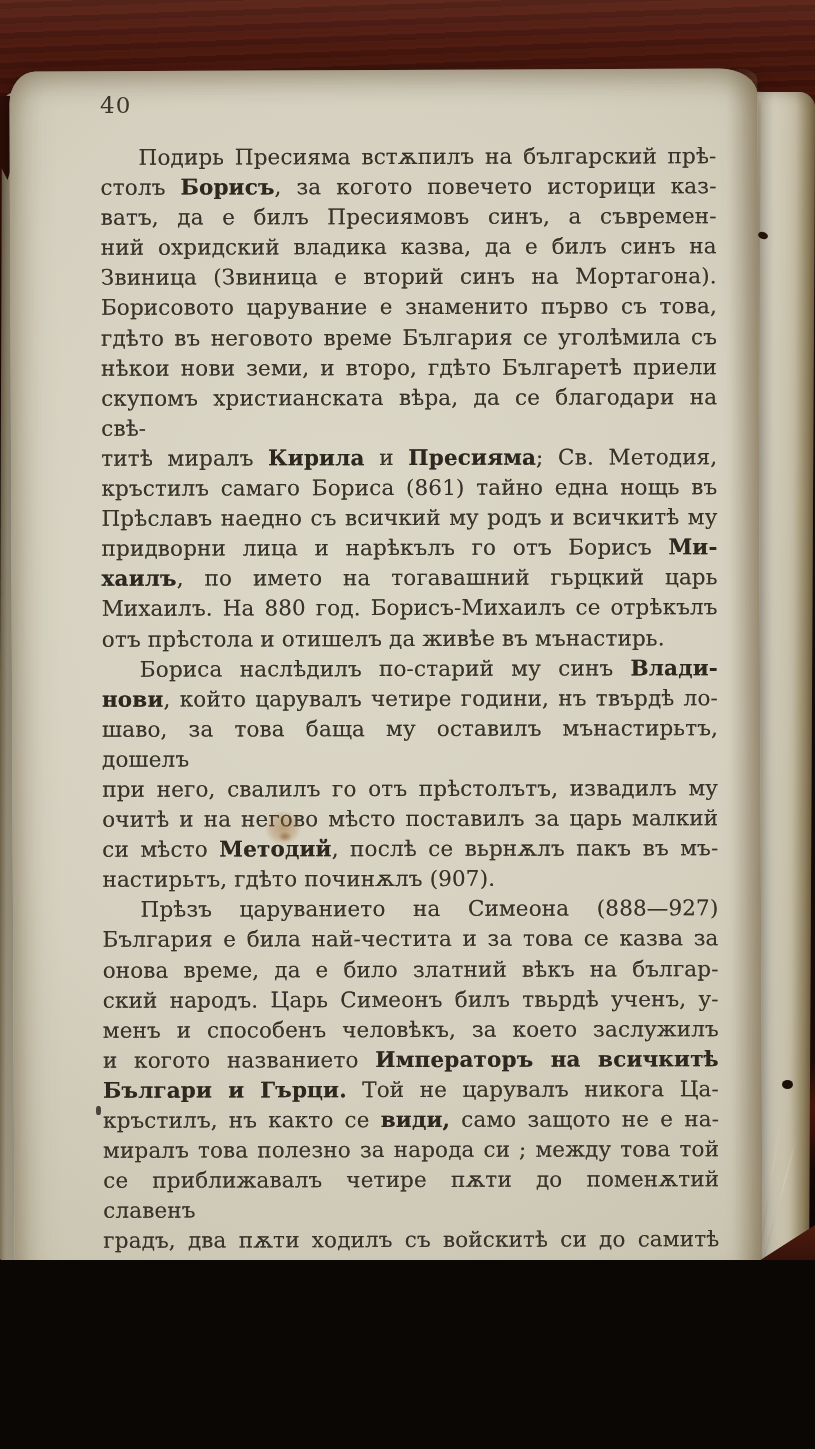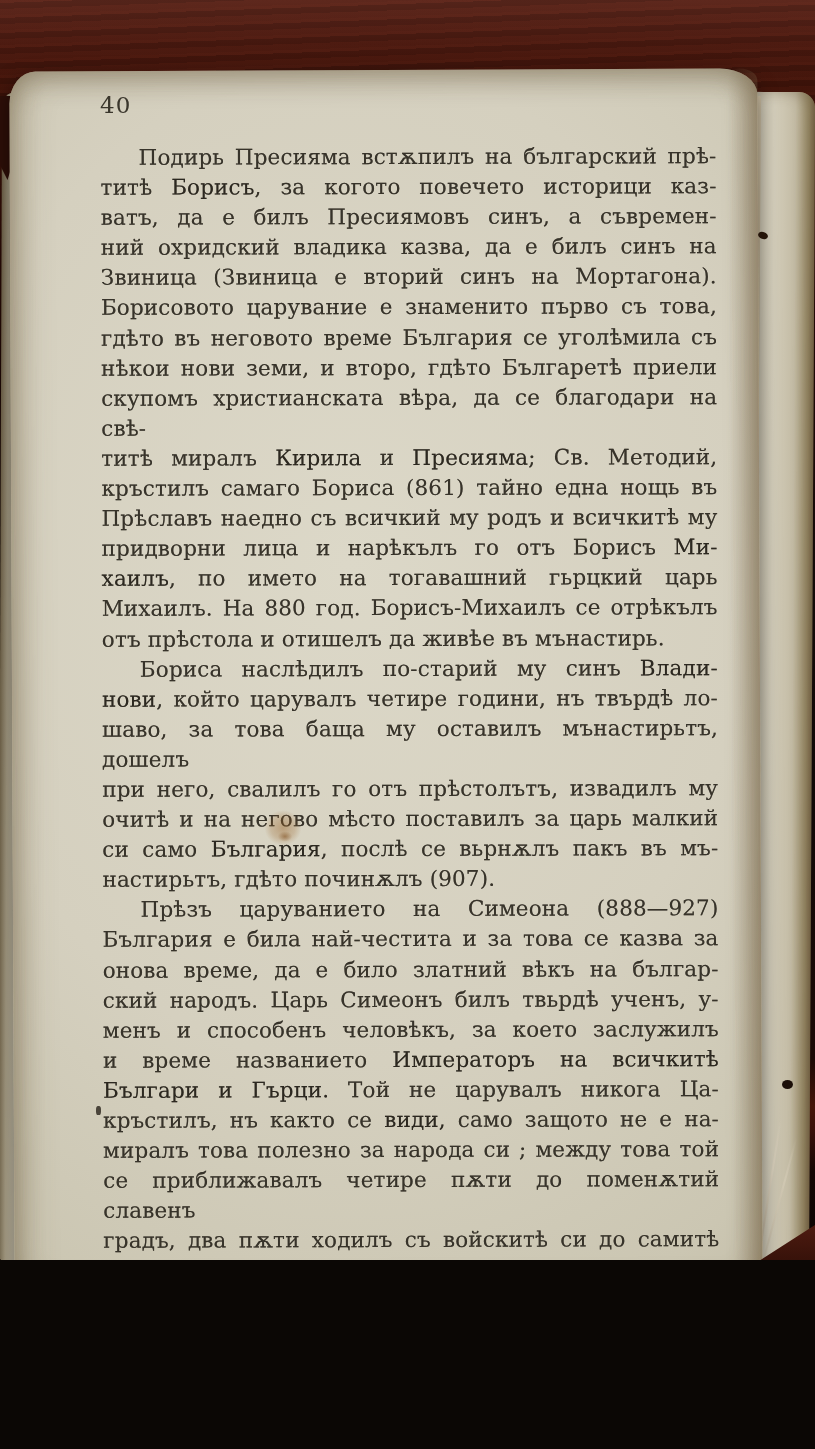--- a/index.html
+++ b/index.html
@@ -73,21 +73,21 @@
     position:absolute;left:102px;top:142px;width:616px;transform:rotate(-.15deg);
     color:#37332a;
   }
   .line{
     font-size:21.5px;line-height:30.1px;letter-spacing:.15px;
     text-align:justify;text-align-last:justify;
     text-shadow:0 0 .6px rgba(55,50,40,.55);
   }
   .line.indent{text-indent:38px;}
   .line.para-end{text-align-last:left;}
-  .b{font-weight:normal;color:#2c2820;}
+  .b{font-weight:bold;color:#2c2820;}
   
   .stain{
     position:absolute;left:258px;top:800px;width:50px;height:48px;border-radius:50%;
     background:radial-gradient(50% 50% at 50% 58%, rgba(150,95,36,.45) 0%, rgba(150,95,36,.24) 48%, rgba(150,95,36,0) 74%);
   }
   .stain-core{
     position:absolute;left:276px;top:830px;width:18px;height:13px;border-radius:50%;
     background:radial-gradient(50% 50% at 50% 50%, rgba(120,68,18,.5) 0%, rgba(120,68,18,0) 80%);
   }
   .speck{position:absolute;border-radius:50%;background:#241409;}
@@ -128,52 +128,52 @@
   <div class="fiber f2"></div>
 
   <div class="page">
     <div class="page-right-shade"></div>
   </div>
 
   <div class="page-number">40</div>
   <div class="text-block">
       <div>
         <div class="line indent"><span>Подирь Пресияма встѫпилъ на българский прѣ-</span></div>
-        <div class="line"><span>титѣ </span><span class="b">Борисъ</span><span>, за когото повечето историци каз-</span></div>
+        <div class="line"><span>столъ </span><span class="b">Борисъ</span><span>, за когото повечето историци каз-</span></div>
         <div class="line"><span>ватъ, да е билъ Пресиямовъ синъ, а съвремен-</span></div>
         <div class="line"><span>ний охридский владика казва, да е билъ синъ на</span></div>
         <div class="line"><span>Звиница (Звиница е вторий синъ на Мортагона).</span></div>
         <div class="line"><span>Борисовото царувание е знаменито първо съ това,</span></div>
         <div class="line"><span>гдѣто въ неговото време България се уголѣмила съ</span></div>
         <div class="line"><span>нѣкои нови земи, и второ, гдѣто Българетѣ приели</span></div>
         <div class="line"><span>скупомъ христианската вѣра, да се благодари на свѣ-</span></div>
-        <div class="line"><span>титѣ миралъ </span><span class="b">Кирила</span><span> и </span><span class="b">Пресияма</span><span>; Св. Методий,</span></div>
+        <div class="line"><span>титѣ миралъ </span><span class="b">Кирила</span><span> и </span><span class="b">Пресияма</span><span>; Св. Методия,</span></div>
         <div class="line"><span>кръстилъ самаго Бориса (861) тайно една нощь въ</span></div>
         <div class="line"><span>Прѣславъ наедно съ всичкий му родъ и всичкитѣ му</span></div>
         <div class="line"><span>придворни лица и нарѣкълъ го отъ Борисъ </span><span class="b">Ми-</span></div>
         <div class="line"><span class="b">хаилъ</span><span>, по името на тогавашний гьрцкий царь</span></div>
         <div class="line"><span>Михаилъ. На 880 год. Борисъ-Михаилъ се отрѣкълъ</span></div>
         <div class="line para-end"><span>отъ прѣстола и отишелъ да живѣе въ мънастирь.</span></div>
       </div>
       <div>
         <div class="line indent"><span>Бориса наслѣдилъ по-старий му синъ </span><span class="b">Влади-</span></div>
         <div class="line"><span class="b">нови</span><span>, който царувалъ четире години, нъ твърдѣ ло-</span></div>
         <div class="line"><span>шаво, за това баща му оставилъ мънастирьтъ, дошелъ</span></div>
         <div class="line"><span>при него, свалилъ го отъ прѣстолътъ, извадилъ му</span></div>
         <div class="line"><span>очитѣ и на негово мѣсто поставилъ за царь малкий</span></div>
-        <div class="line"><span>си само </span><span class="b">България</span><span>, послѣ се вьрнѫлъ пакъ въ мъ-</span></div>
+        <div class="line"><span>си мѣсто </span><span class="b">Методий</span><span>, послѣ се вьрнѫлъ пакъ въ мъ-</span></div>
         <div class="line para-end"><span>настирьтъ, гдѣто починѫлъ (907).</span></div>
       </div>
       <div>
         <div class="line indent"><span>Прѣзъ царуванието на Симеона (888—927)</span></div>
         <div class="line"><span>България е била най-честита и за това се казва за</span></div>
         <div class="line"><span>онова време, да е било златний вѣкъ на българ-</span></div>
         <div class="line"><span>ский народъ. Царь Симеонъ билъ твьрдѣ ученъ, у-</span></div>
         <div class="line"><span>менъ и способенъ человѣкъ, за което заслужилъ</span></div>
-        <div class="line"><span>и време названието </span><span class="b">Императоръ на всичкитѣ</span></div>
+        <div class="line"><span>и когото названието </span><span class="b">Императоръ на всичкитѣ</span></div>
         <div class="line"><span class="b">Българи и Гърци.</span><span> Той не царувалъ никога Ца-</span></div>
         <div class="line"><span>кръстилъ, нъ както се </span><span class="b">види,</span><span> само защото не е на-</span></div>
         <div class="line"><span>миралъ това полезно за народа си ; между това той</span></div>
         <div class="line"><span>се приближавалъ четире пѫти до поменѫтий славенъ</span></div>
         <div class="line"><span>градъ, два пѫти ходилъ съ войскитѣ си до самитѣ</span></div>
         <div class="line"><span>цариградски стѣни, страшно растрѣпервалъ истънче-</span></div>
       </div>
     </div>
 
   <div class="stain"></div>

